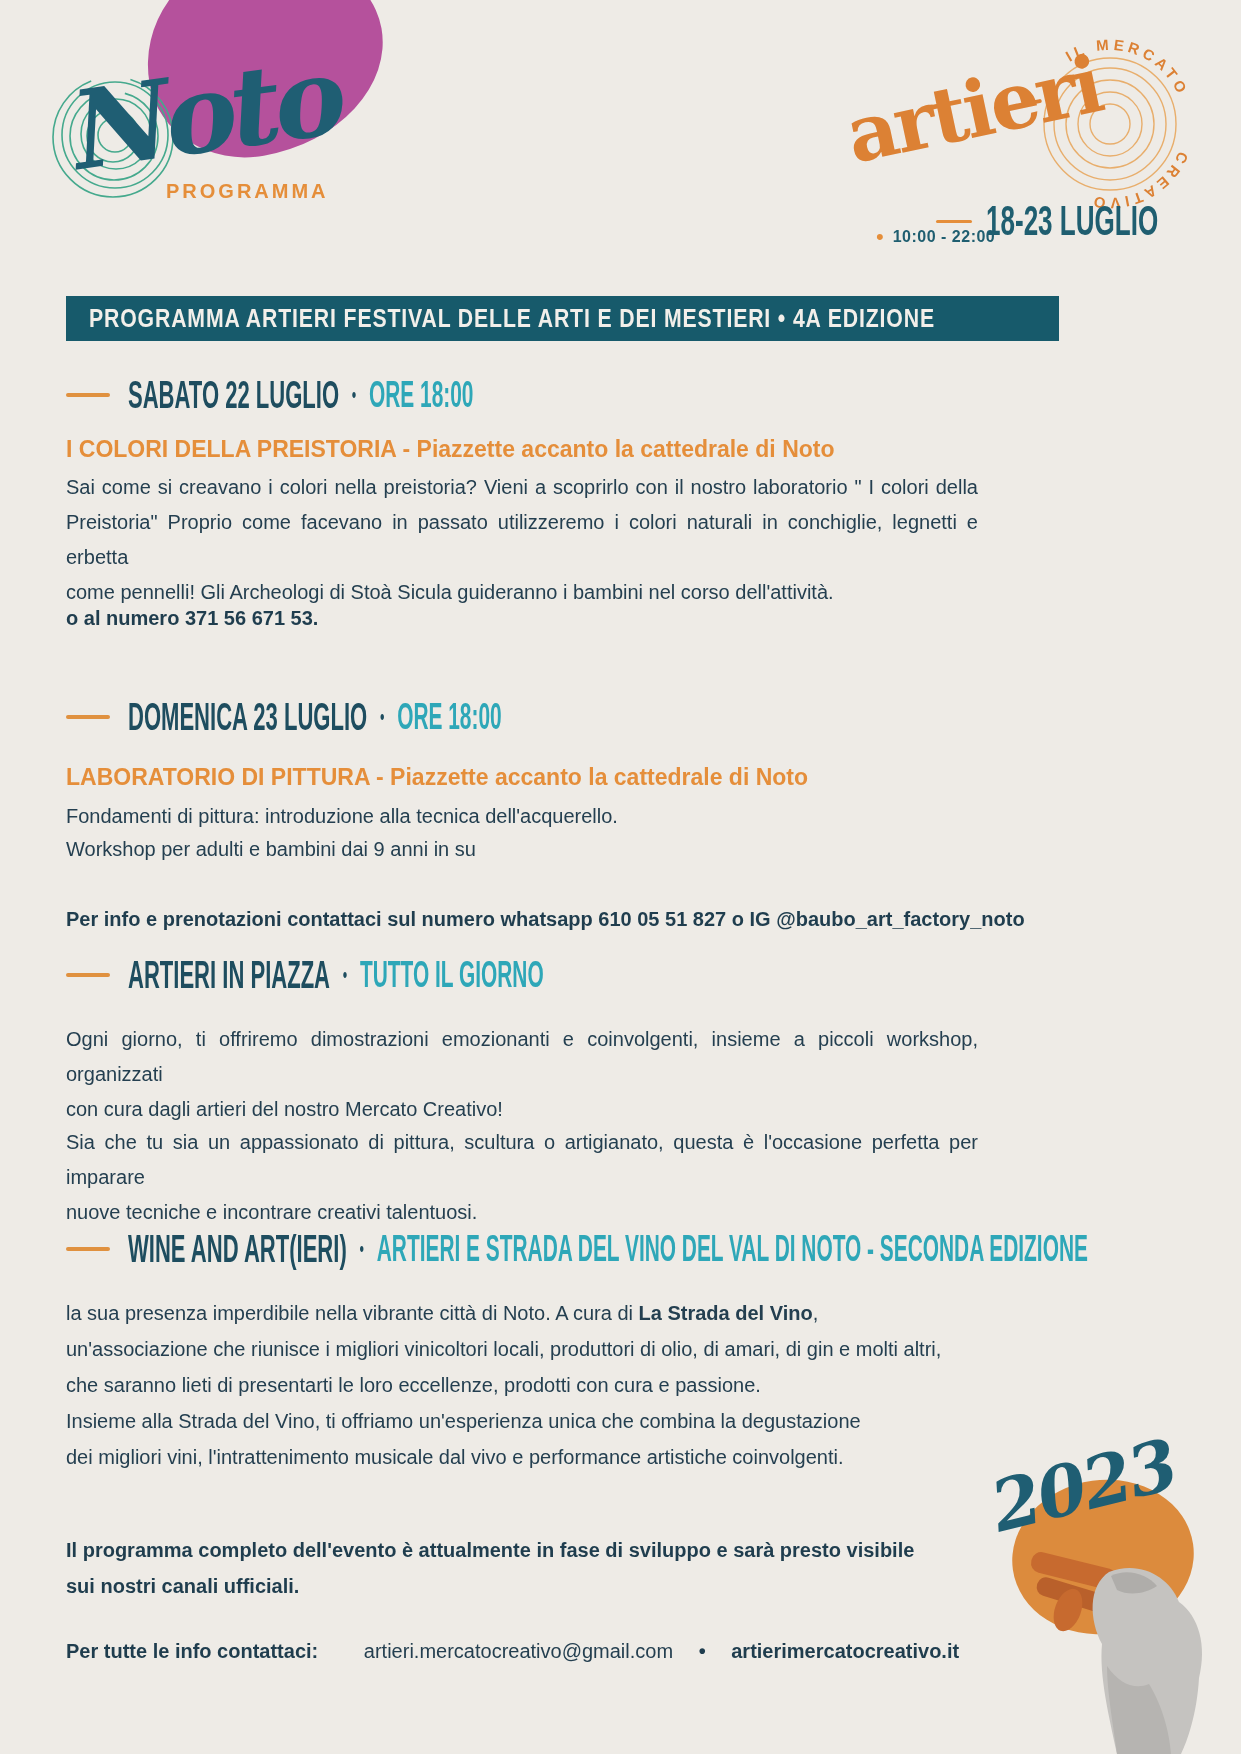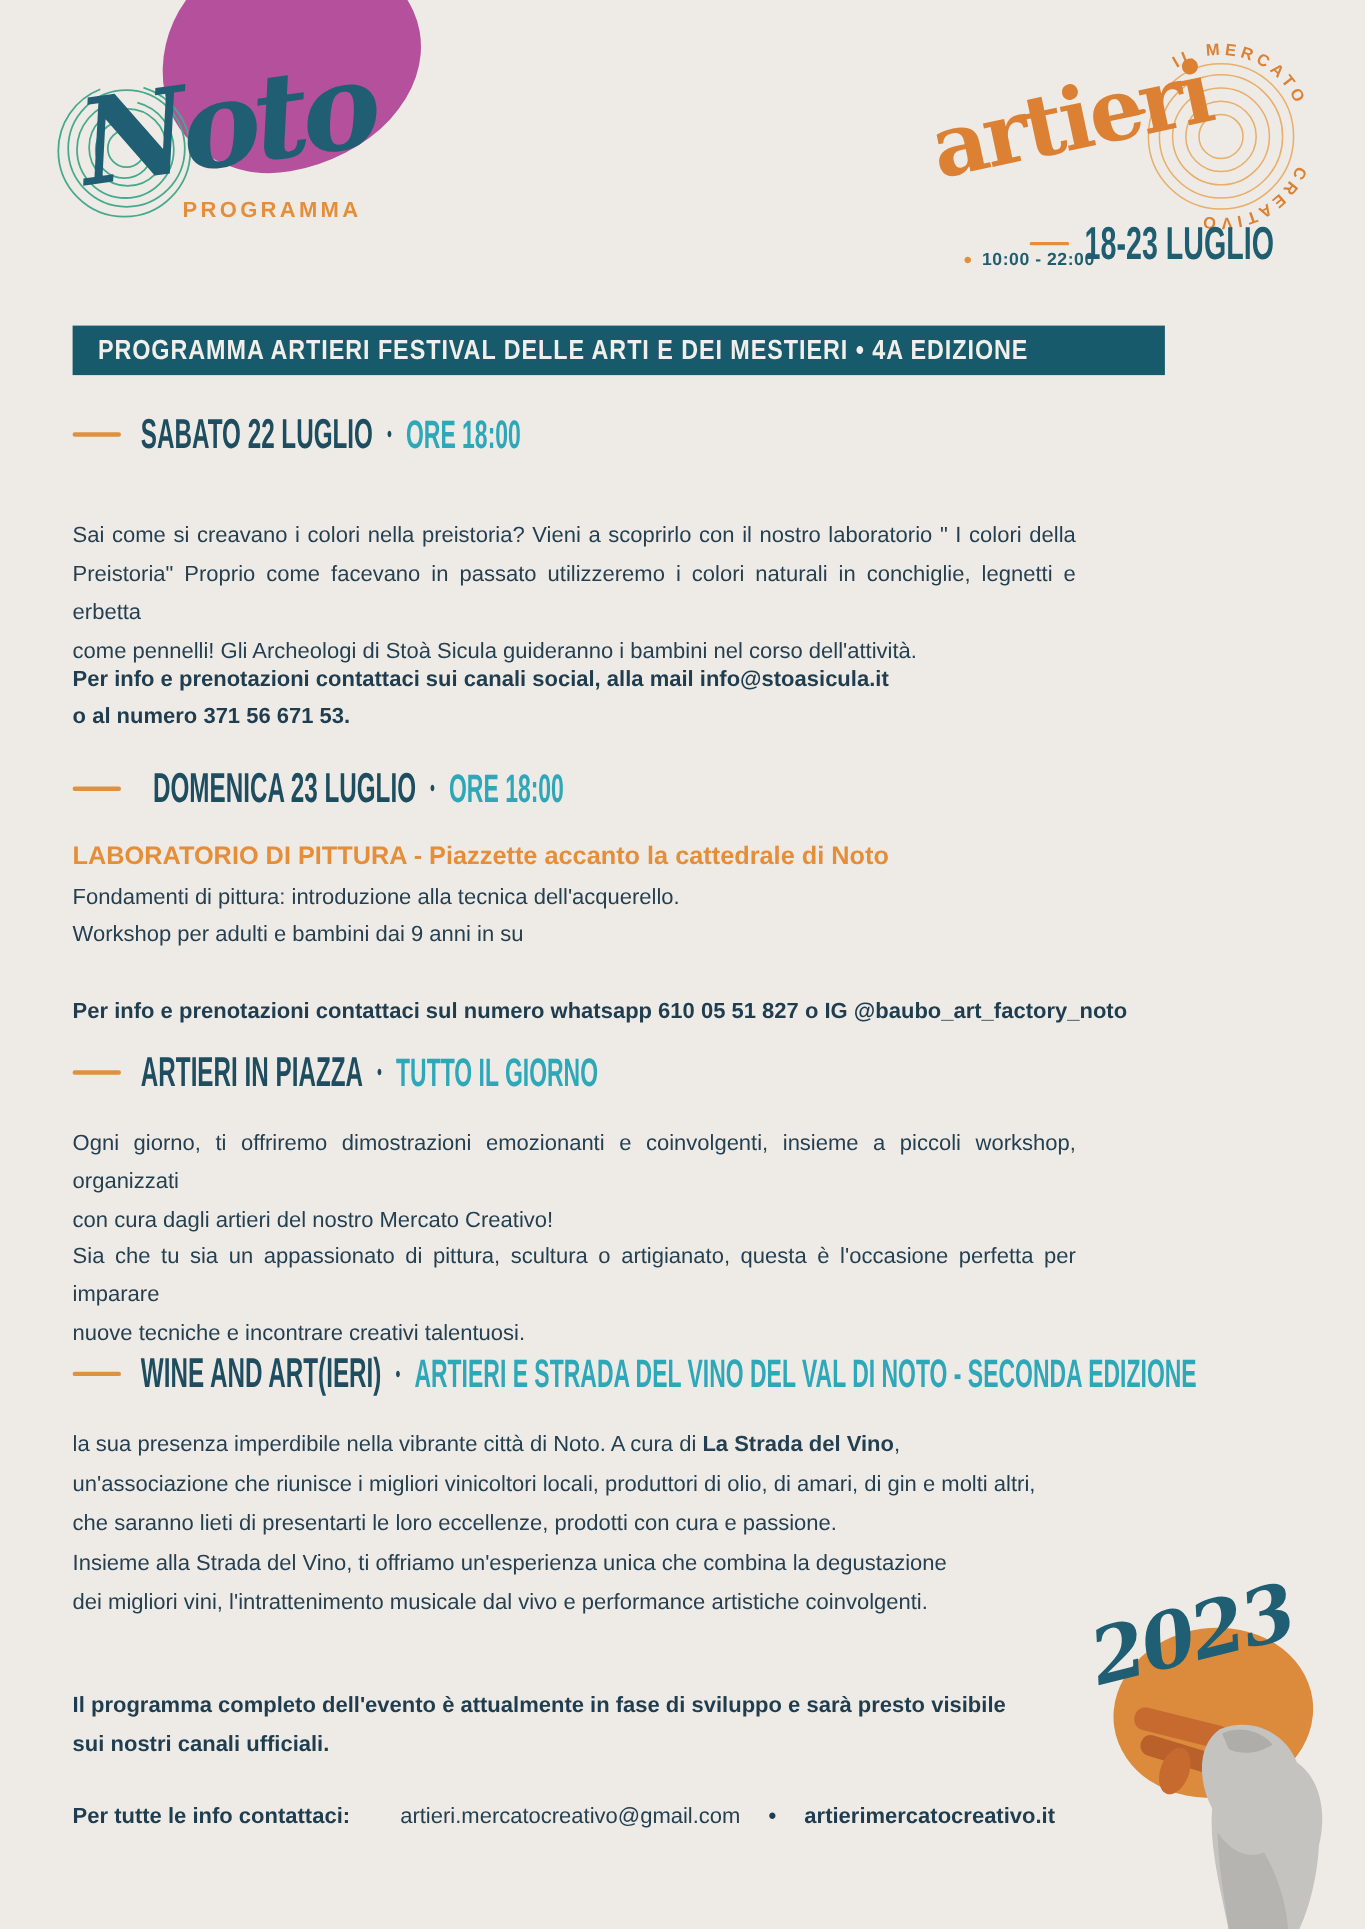--- a/index.html
+++ b/index.html
@@ -135,31 +135,31 @@
   </div>
 
   <div class="hline" style="top:378px;">
     <span class="dash"></span>
     <span class="hgroup">
       <span class="hday">SABATO 22 LUGLIO</span>
       <span class="hdot">•</span>
       <span class="htime">ORE 18:00</span>
     </span>
   </div>
+  <div class="event-title" style="top:436px;">I COLORI DELLA PREISTORIA - Piazzette accanto la cattedrale di Noto</div>
   <div class="body" style="top:470px;">
     <div class="jline">Sai come si creavano i colori nella preistoria? Vieni a scoprirlo con il nostro laboratorio " I colori della</div>
     <div class="jline">Preistoria" Proprio come facevano in passato utilizzeremo i colori naturali in conchiglie, legnetti e erbetta</div>
     <div class="lline">come pennelli! Gli Archeologi di Stoà Sicula guideranno i bambini nel corso dell'attività.</div>
   </div>
   <div class="body info" style="top:602px;">
-    <div>Per info e prenotazioni contattaci sui canali social, alla mail info@stoasicula.it</div>
     <div>o al numero 371 56 671 53.</div>
   </div>
 
-  <div class="hline" style="top:700px;gap:11px;">
+  <div class="hline" style="top:700px;">
     <span class="dash"></span>
     <span class="hgroup">
       <span class="hday">DOMENICA 23 LUGLIO</span>
       <span class="hdot">•</span>
       <span class="htime">ORE 18:00</span>
     </span>
   </div>
   <div class="event-title" style="top:764px;">LABORATORIO DI PITTURA - Piazzette accanto la cattedrale di Noto</div>
   <div class="body" style="top:800px; line-height:33px;">
     <div class="lline">Fondamenti di pittura: introduzione alla tecnica dell'acquerello.</div>

